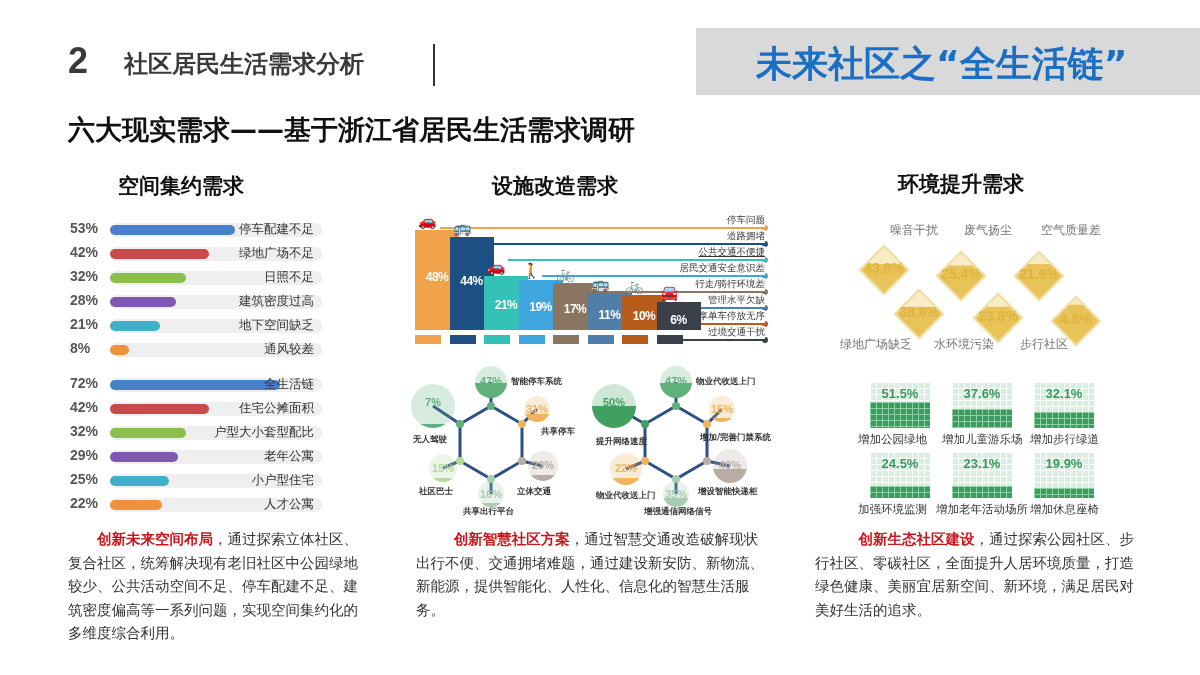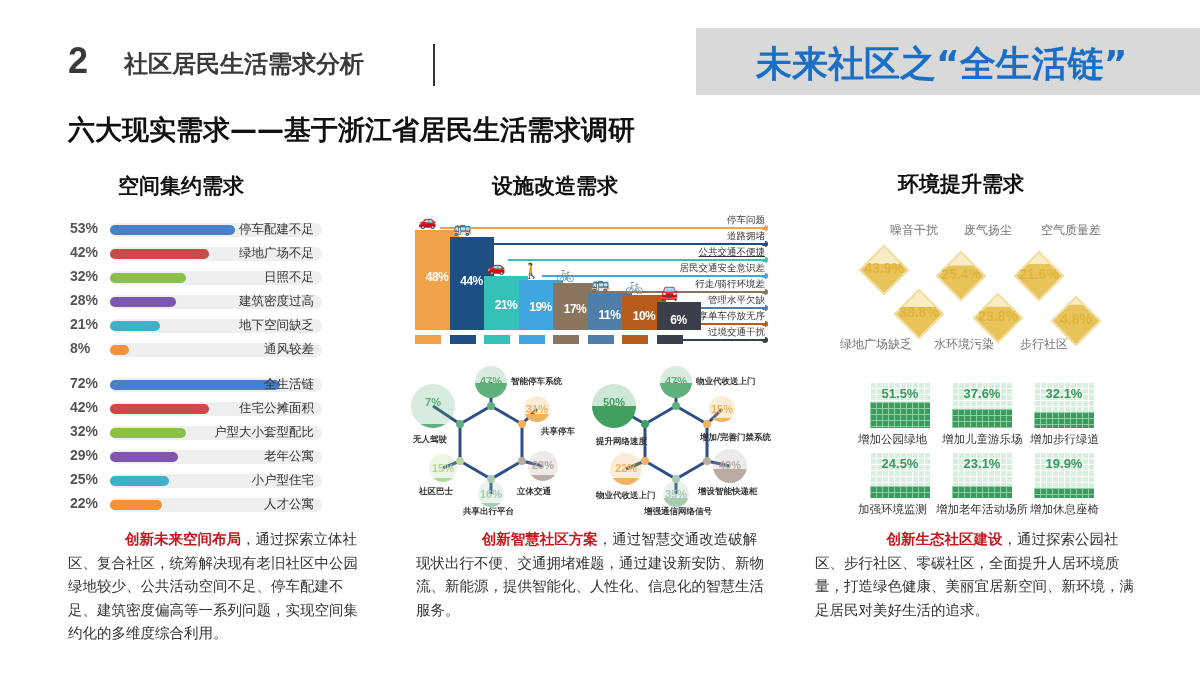--- a/index.html
+++ b/index.html
@@ -54,21 +54,21 @@
           background-image: linear-gradient(#fff 1px, transparent 1px), linear-gradient(90deg, #fff 1px, transparent 1px);
           background-size: 6px 6px; }
   .tile-fill { position: absolute; left: 0; right: 0; bottom: 0; background: #3c9c5f;
           background-image: linear-gradient(#8cd0a4 1px, transparent 1px), linear-gradient(90deg, #8cd0a4 1px, transparent 1px);
           background-size: 6px 6px; }
   .tile-val { position: absolute; left: 0; right: 0; top: 4px; text-align: center; font-weight: bold; font-size: 13px; color: #3a9a5e; font-family: "Liberation Sans", sans-serif; }
   .tlbl { position: absolute; font-size: 11.5px; color: #333; white-space: nowrap; }
 
   
   .para { font-size: 14.5px; line-height: 23.5px; color: #333; }
-  .para .hl { color: #c8161d; font-weight: bold; margin-left: 28px; }
+  .para .hl { color: #c8161d; font-weight: bold; }
 </style>
 </head>
 <body>
 
 <div class="abs sec-num">2</div>
 <div class="abs sec-title">社区居民生活需求分析</div>
 <div class="abs sec-bar"></div>
 <div class="abs banner">
   <div class="banner-text">未来社区之“全生活链”</div>
 </div>

